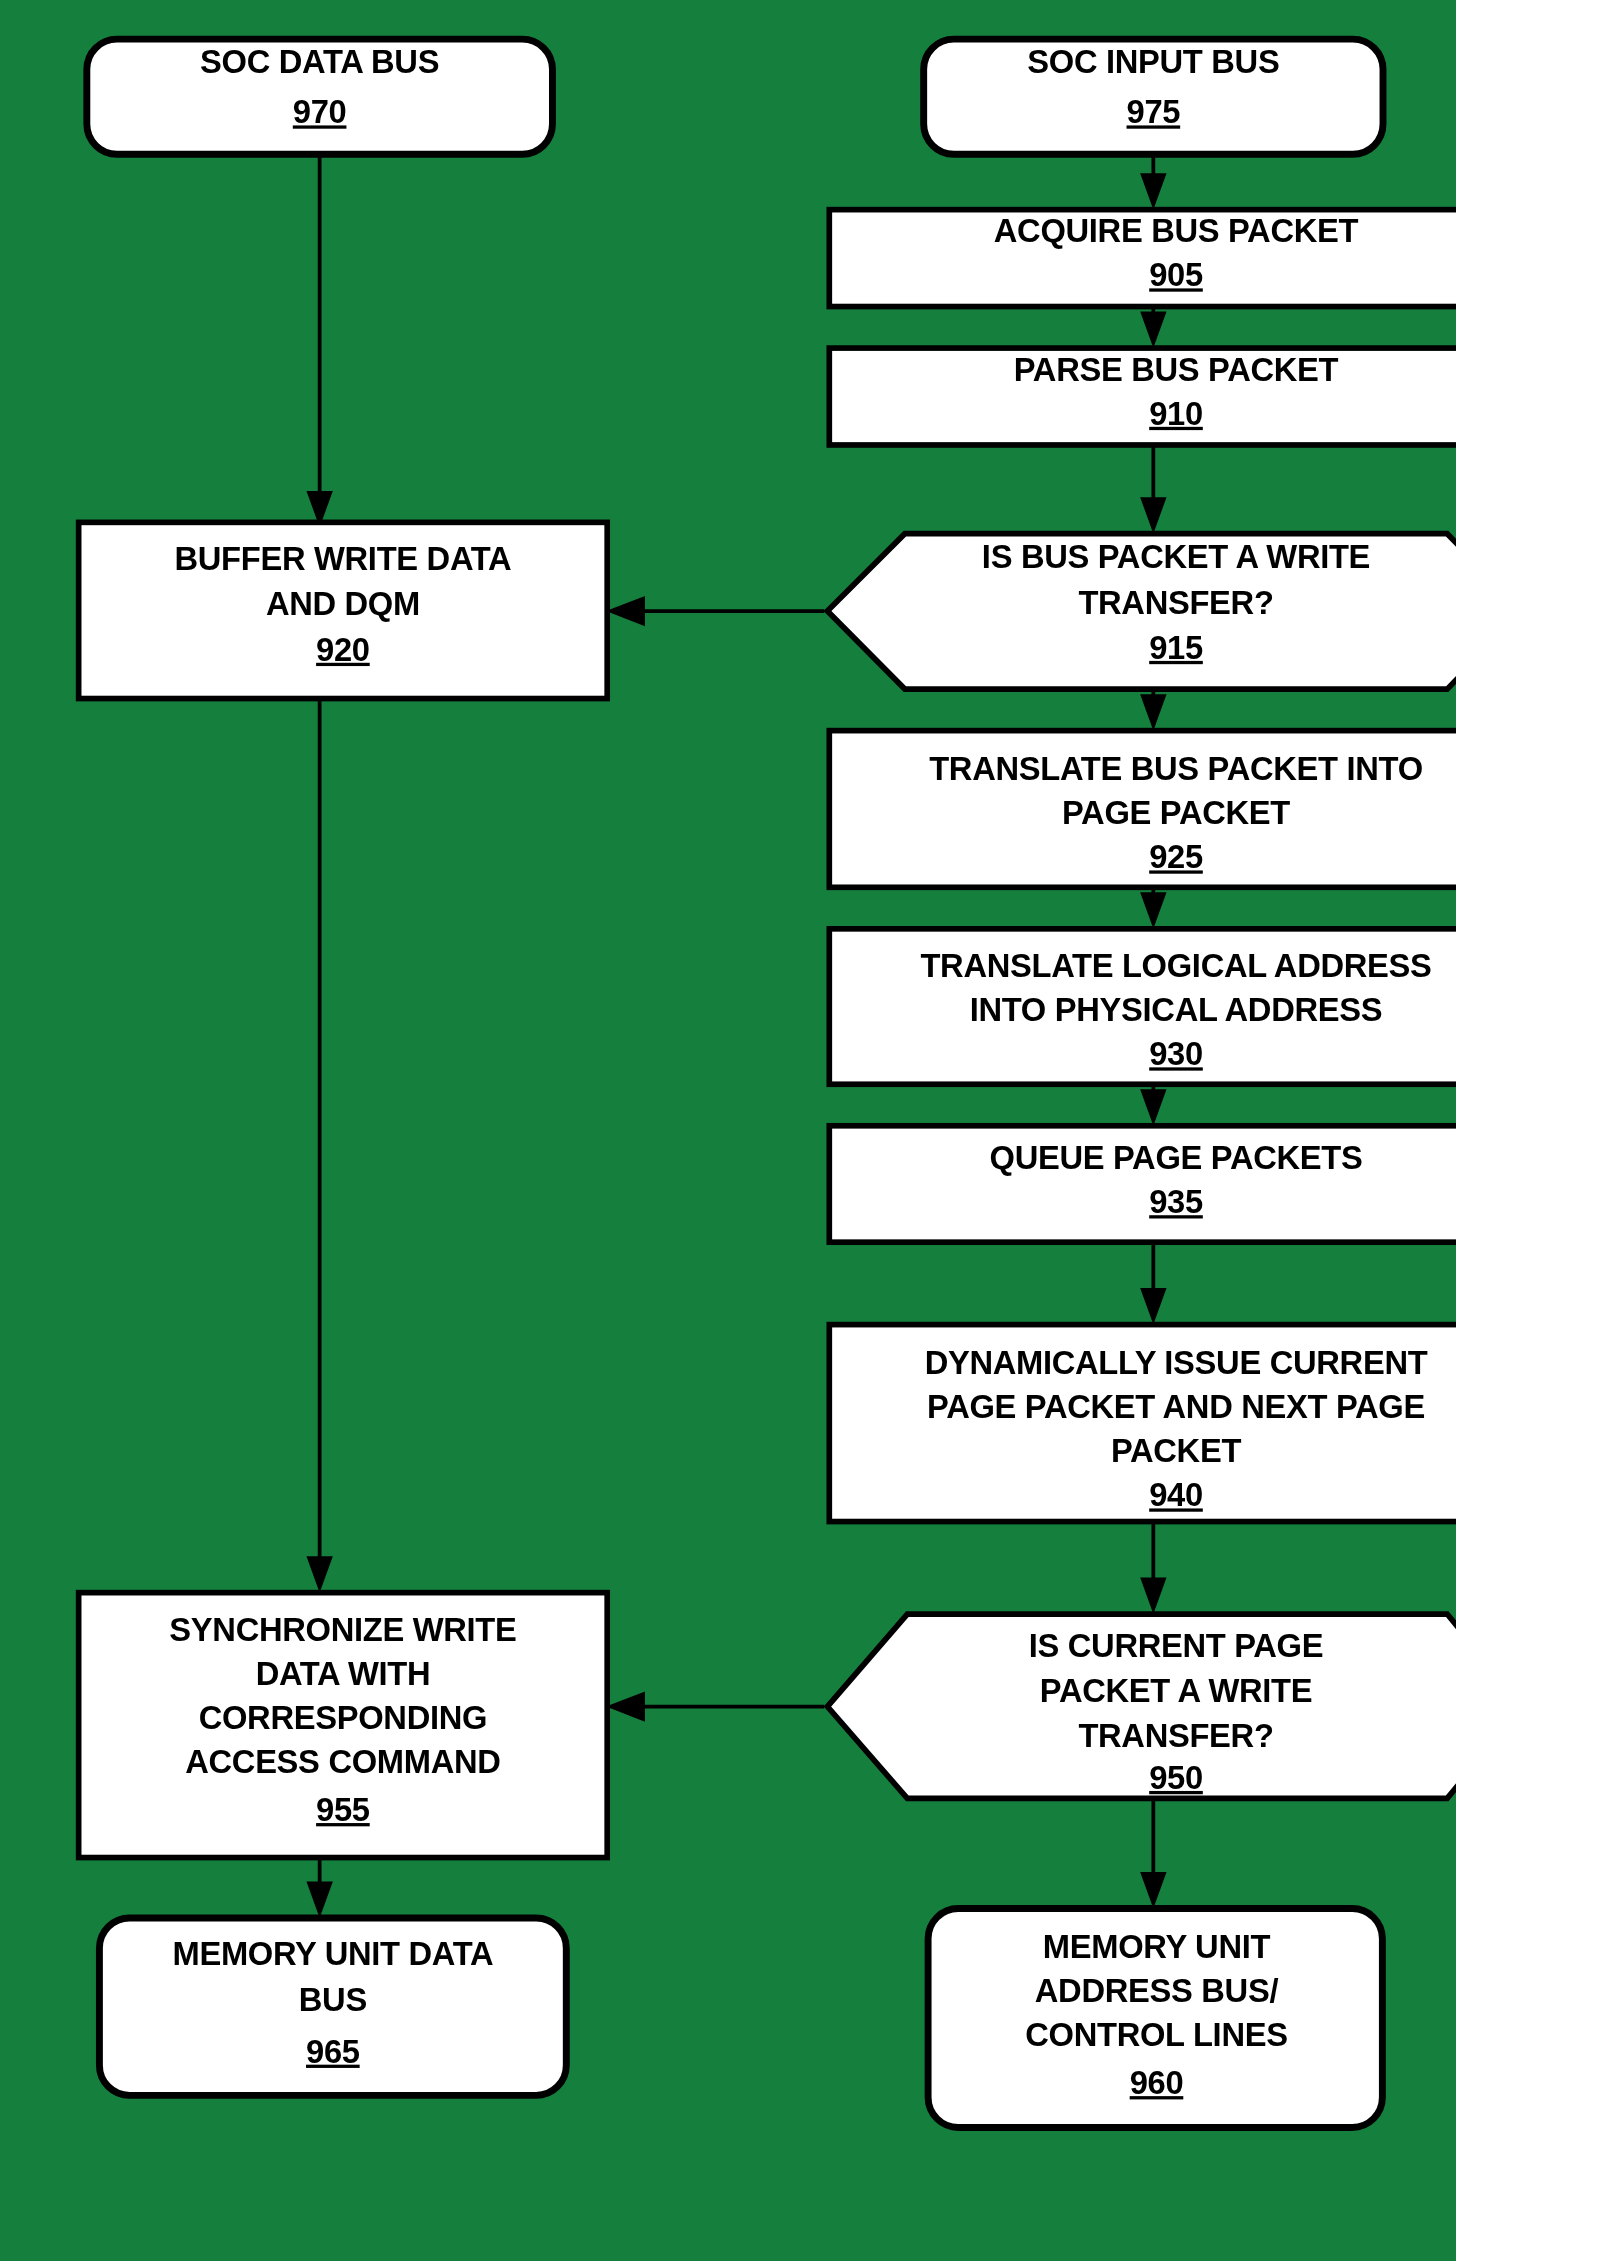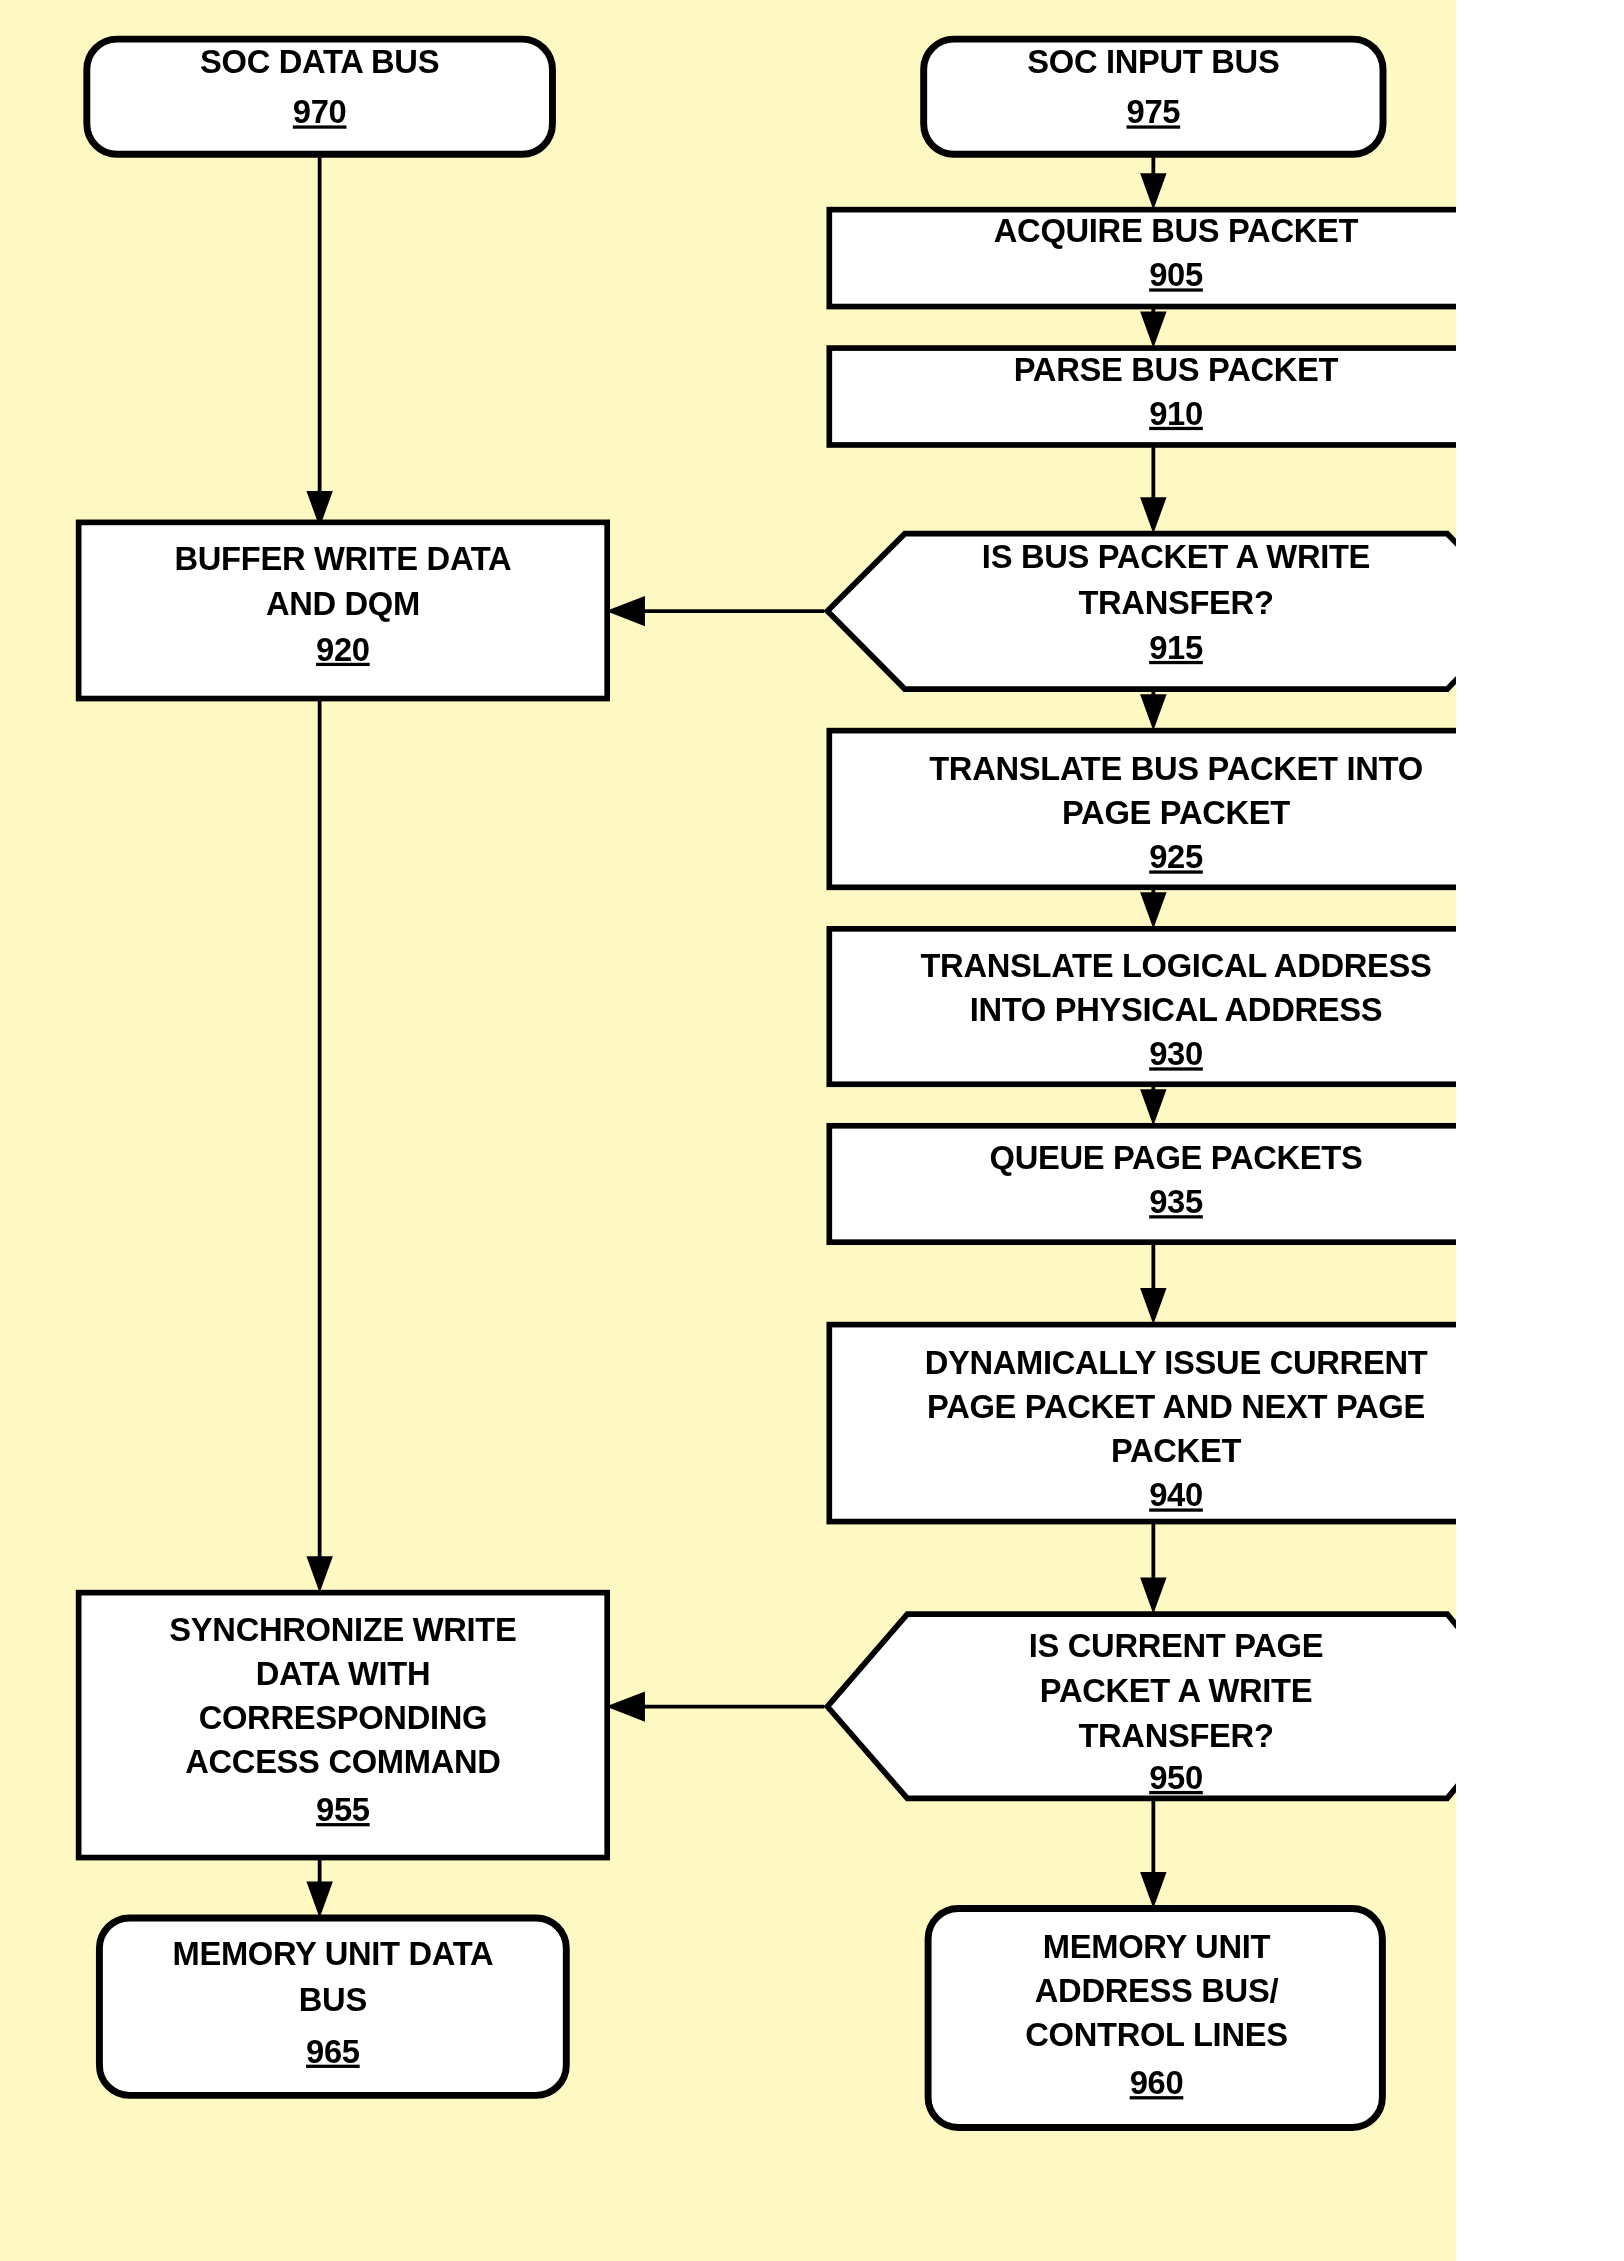--- a/index.html
+++ b/index.html
@@ -5,21 +5,21 @@
 <style>
   html, body {
     margin: 0;
     padding: 0;
     background: #ffffff;
   }
   #page {
     position: relative;
     width: 1456px;
     height: 2261px;
-    background: #fef9c3;
+    background: #15803d;
     overflow: hidden;
     font-family: "Liberation Sans", sans-serif;
   }
   svg.flow {
     position: absolute;
     top: 0;
     left: 0;
     width: 1624px;
     height: 2261px;
     display: block;

